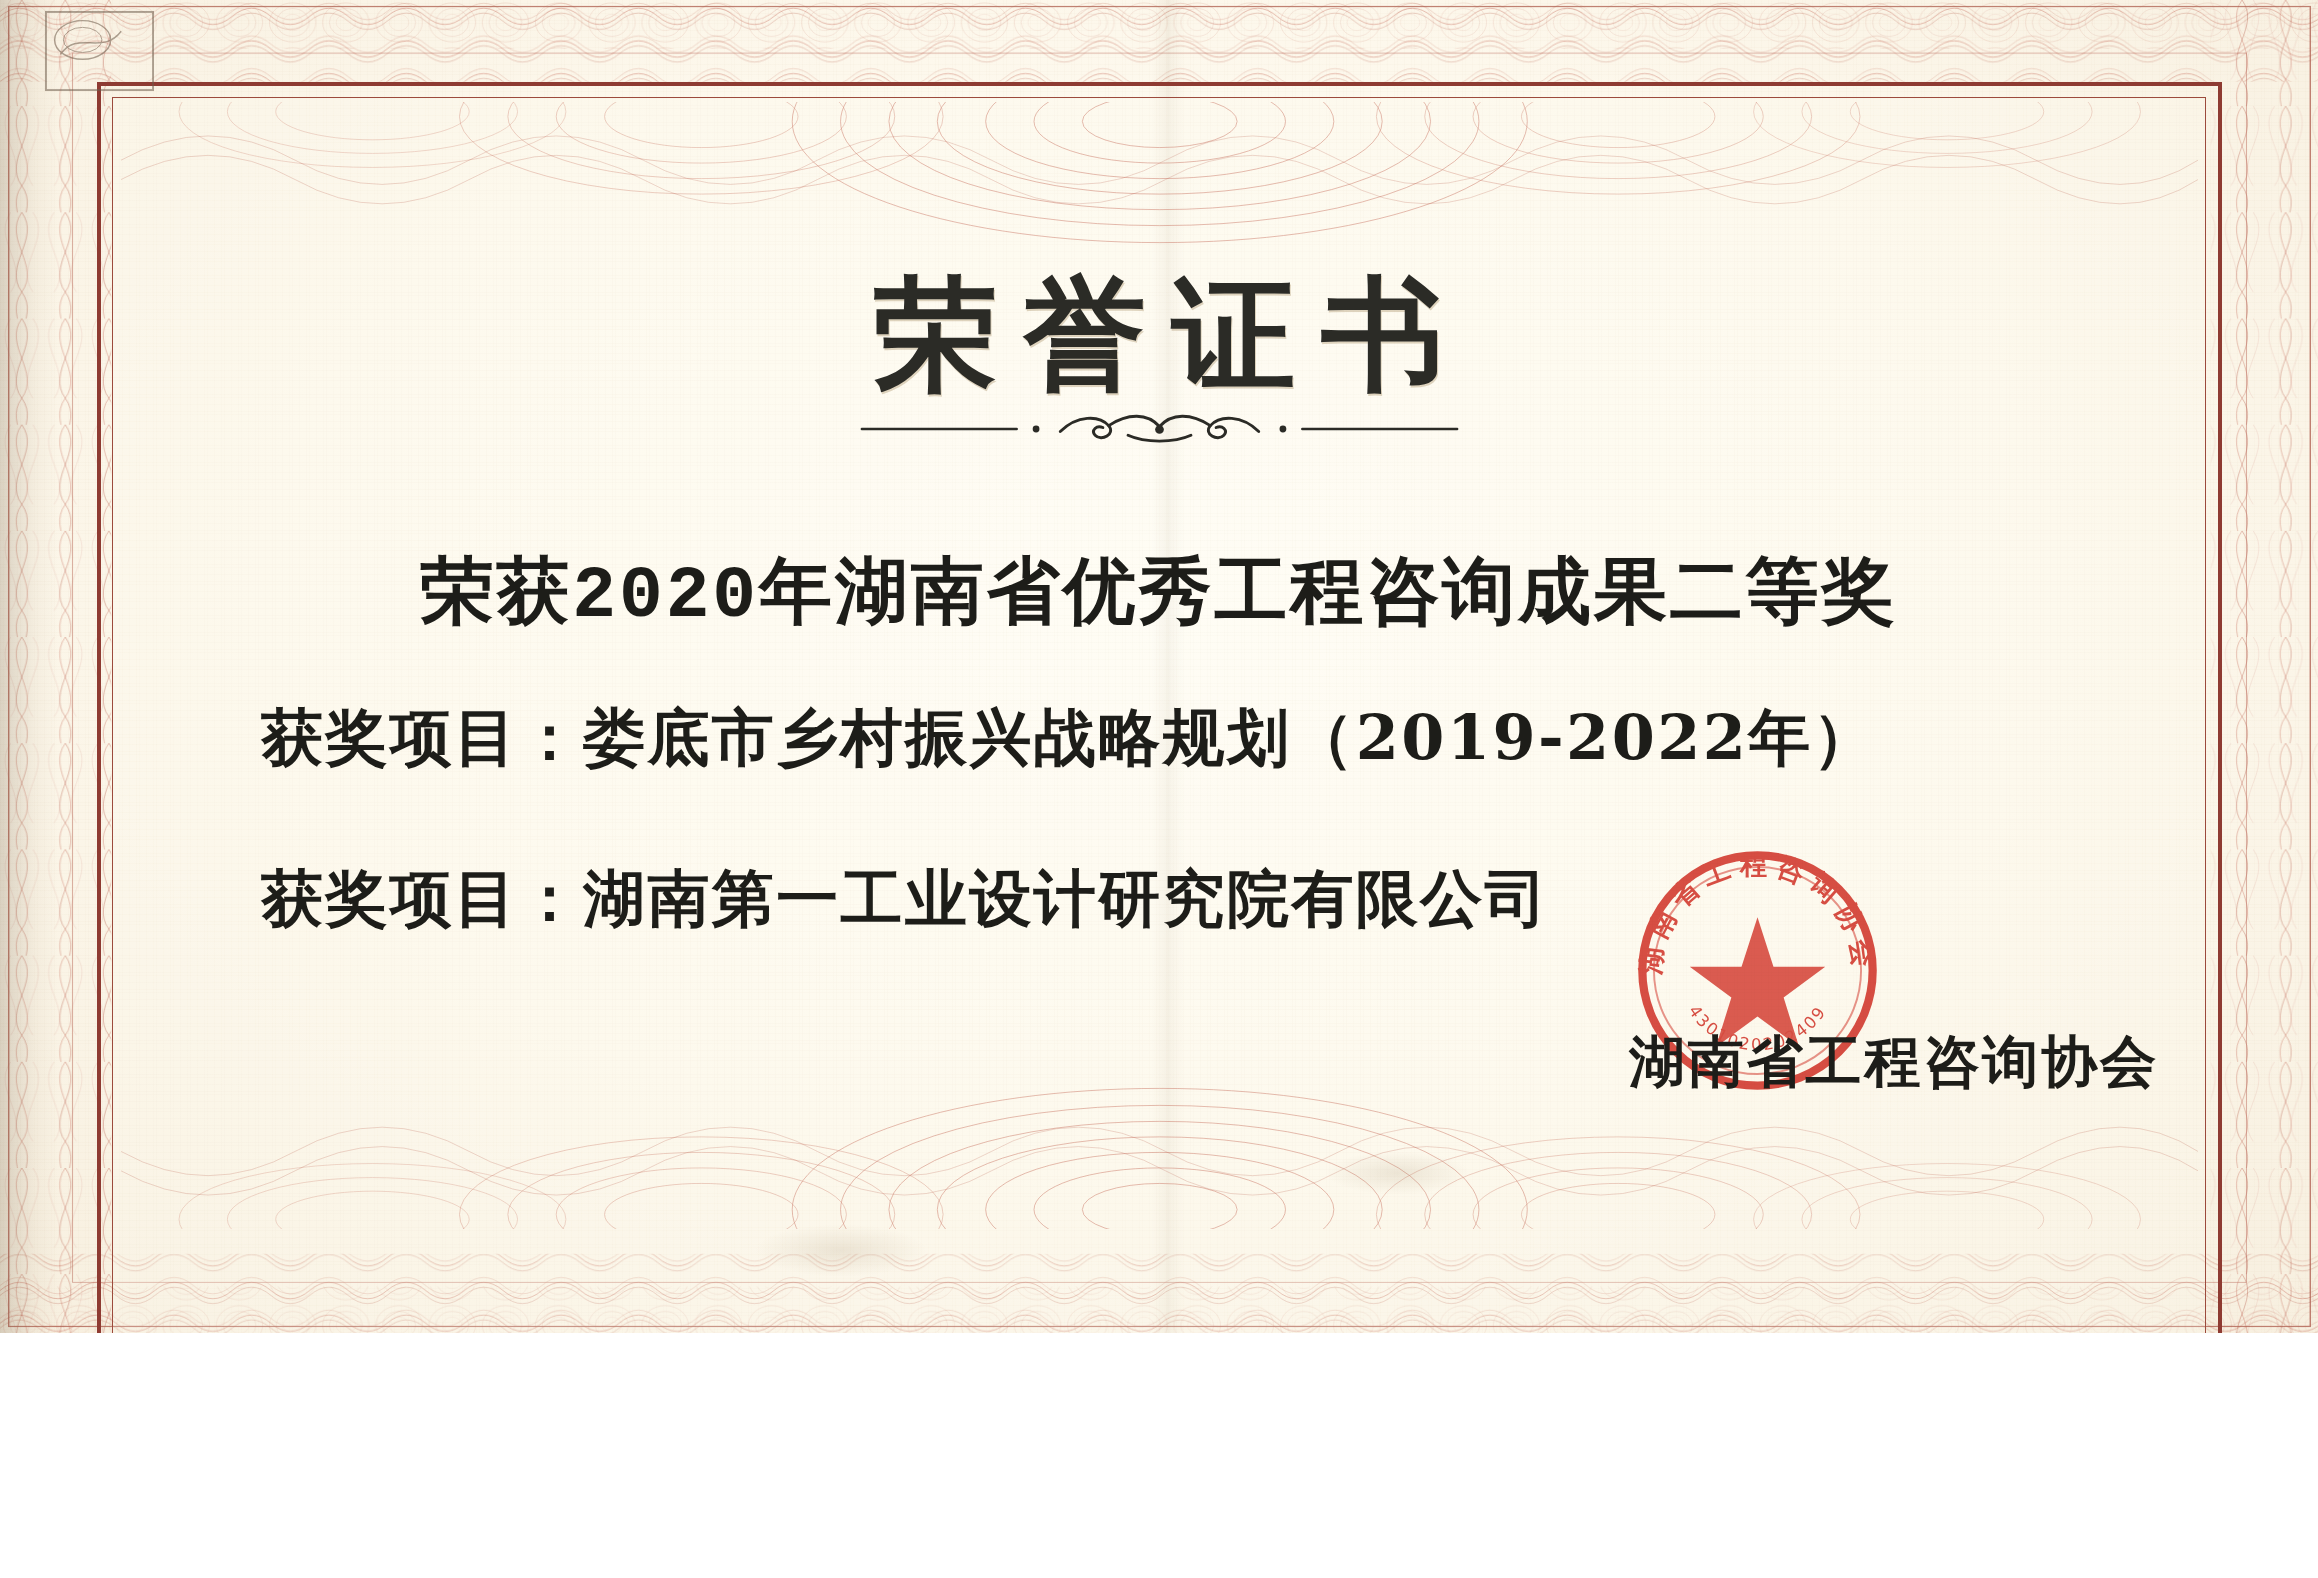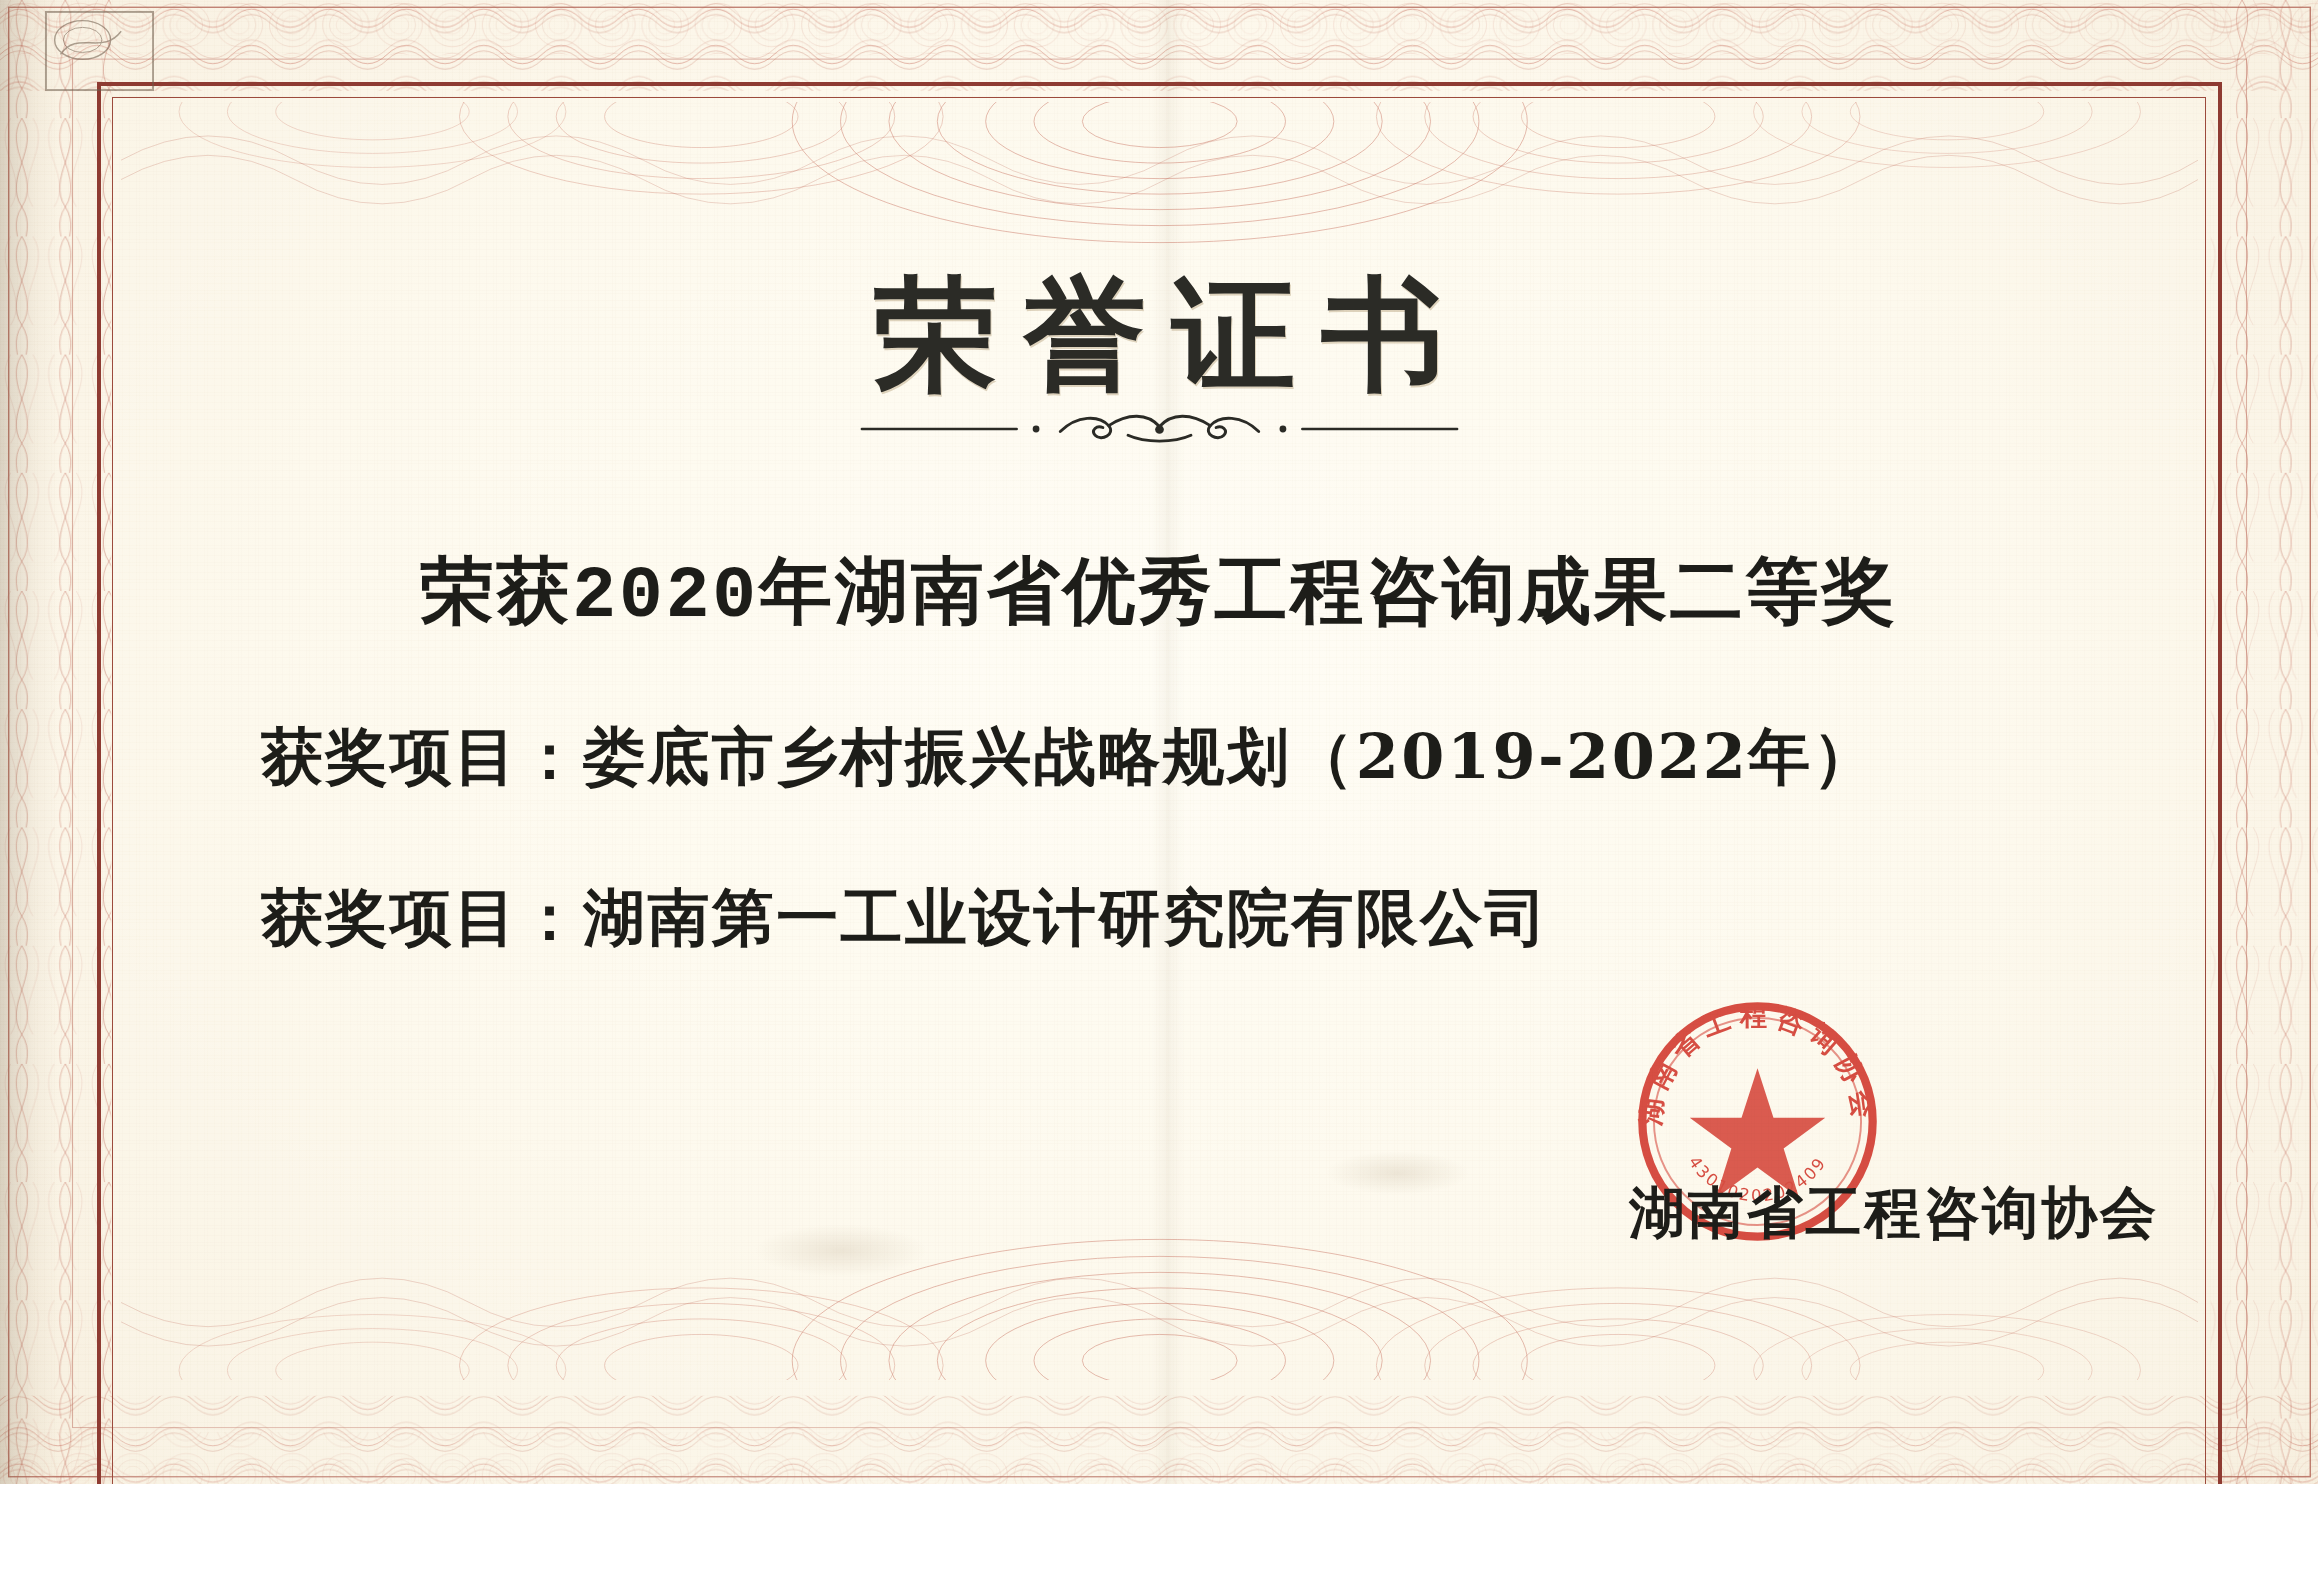--- a/index.html
+++ b/index.html
@@ -11,21 +11,21 @@
     width: 2319px;
     height: 1579px;
     font-family: "Liberation Serif", serif;
     overflow: hidden;
   }
 
   
   .certificate {
     position: relative;
     width: 2319px;
-    height: 1484px;
+    height: 1333px;
     background:
       radial-gradient(ellipse at 50% 45%, #fffdf6 0%, #fdf8ec 55%, #f7efdf 100%);
     box-sizing: border-box;
     overflow: hidden;
   }
 
   
   .paper-texture {
     position: absolute;
     inset: 0;
@@ -136,21 +136,21 @@
     font-weight: 700;
     letter-spacing: 2.9px;
     color: #1d1d19;
     white-space: nowrap;
   }
 
   .field-block {
     width: 100%;
     box-sizing: border-box;
     padding-left: 145px;
-    margin-top: 73px;
+    margin-top: 54px;
   }
   .field-line {
     font-family: "DejaVu Serif", "Liberation Serif", serif;
     font-size: 62px;
     font-weight: 700;
     letter-spacing: 2.4px;
     color: #1d1d19;
     white-space: nowrap;
   }
   .field-line + .field-line { margin-top: 77px; }

